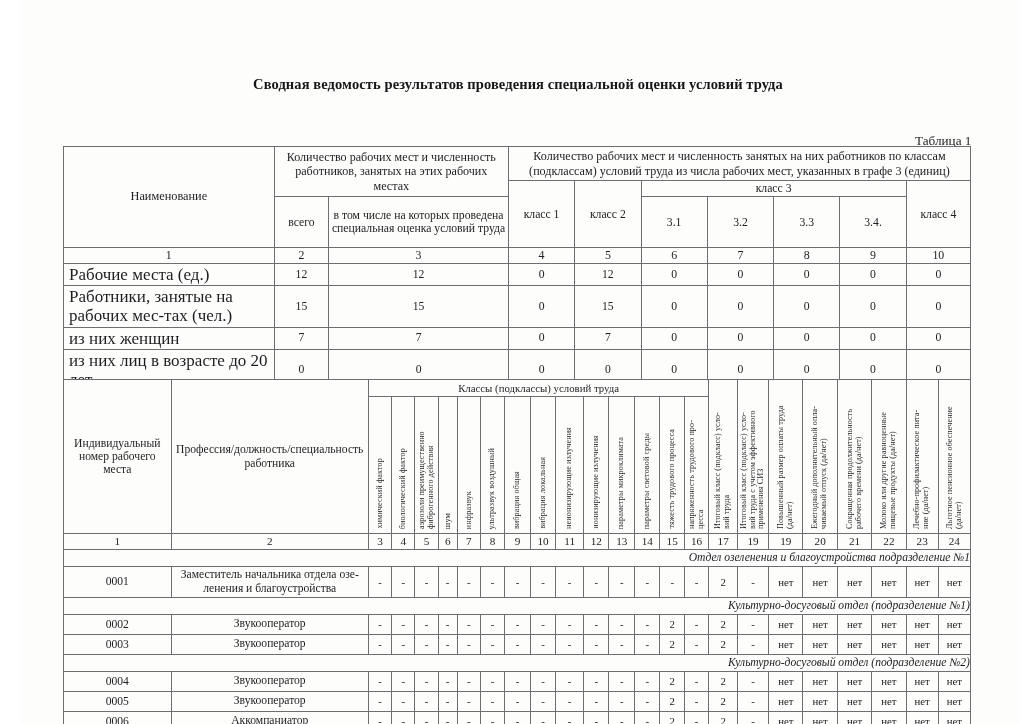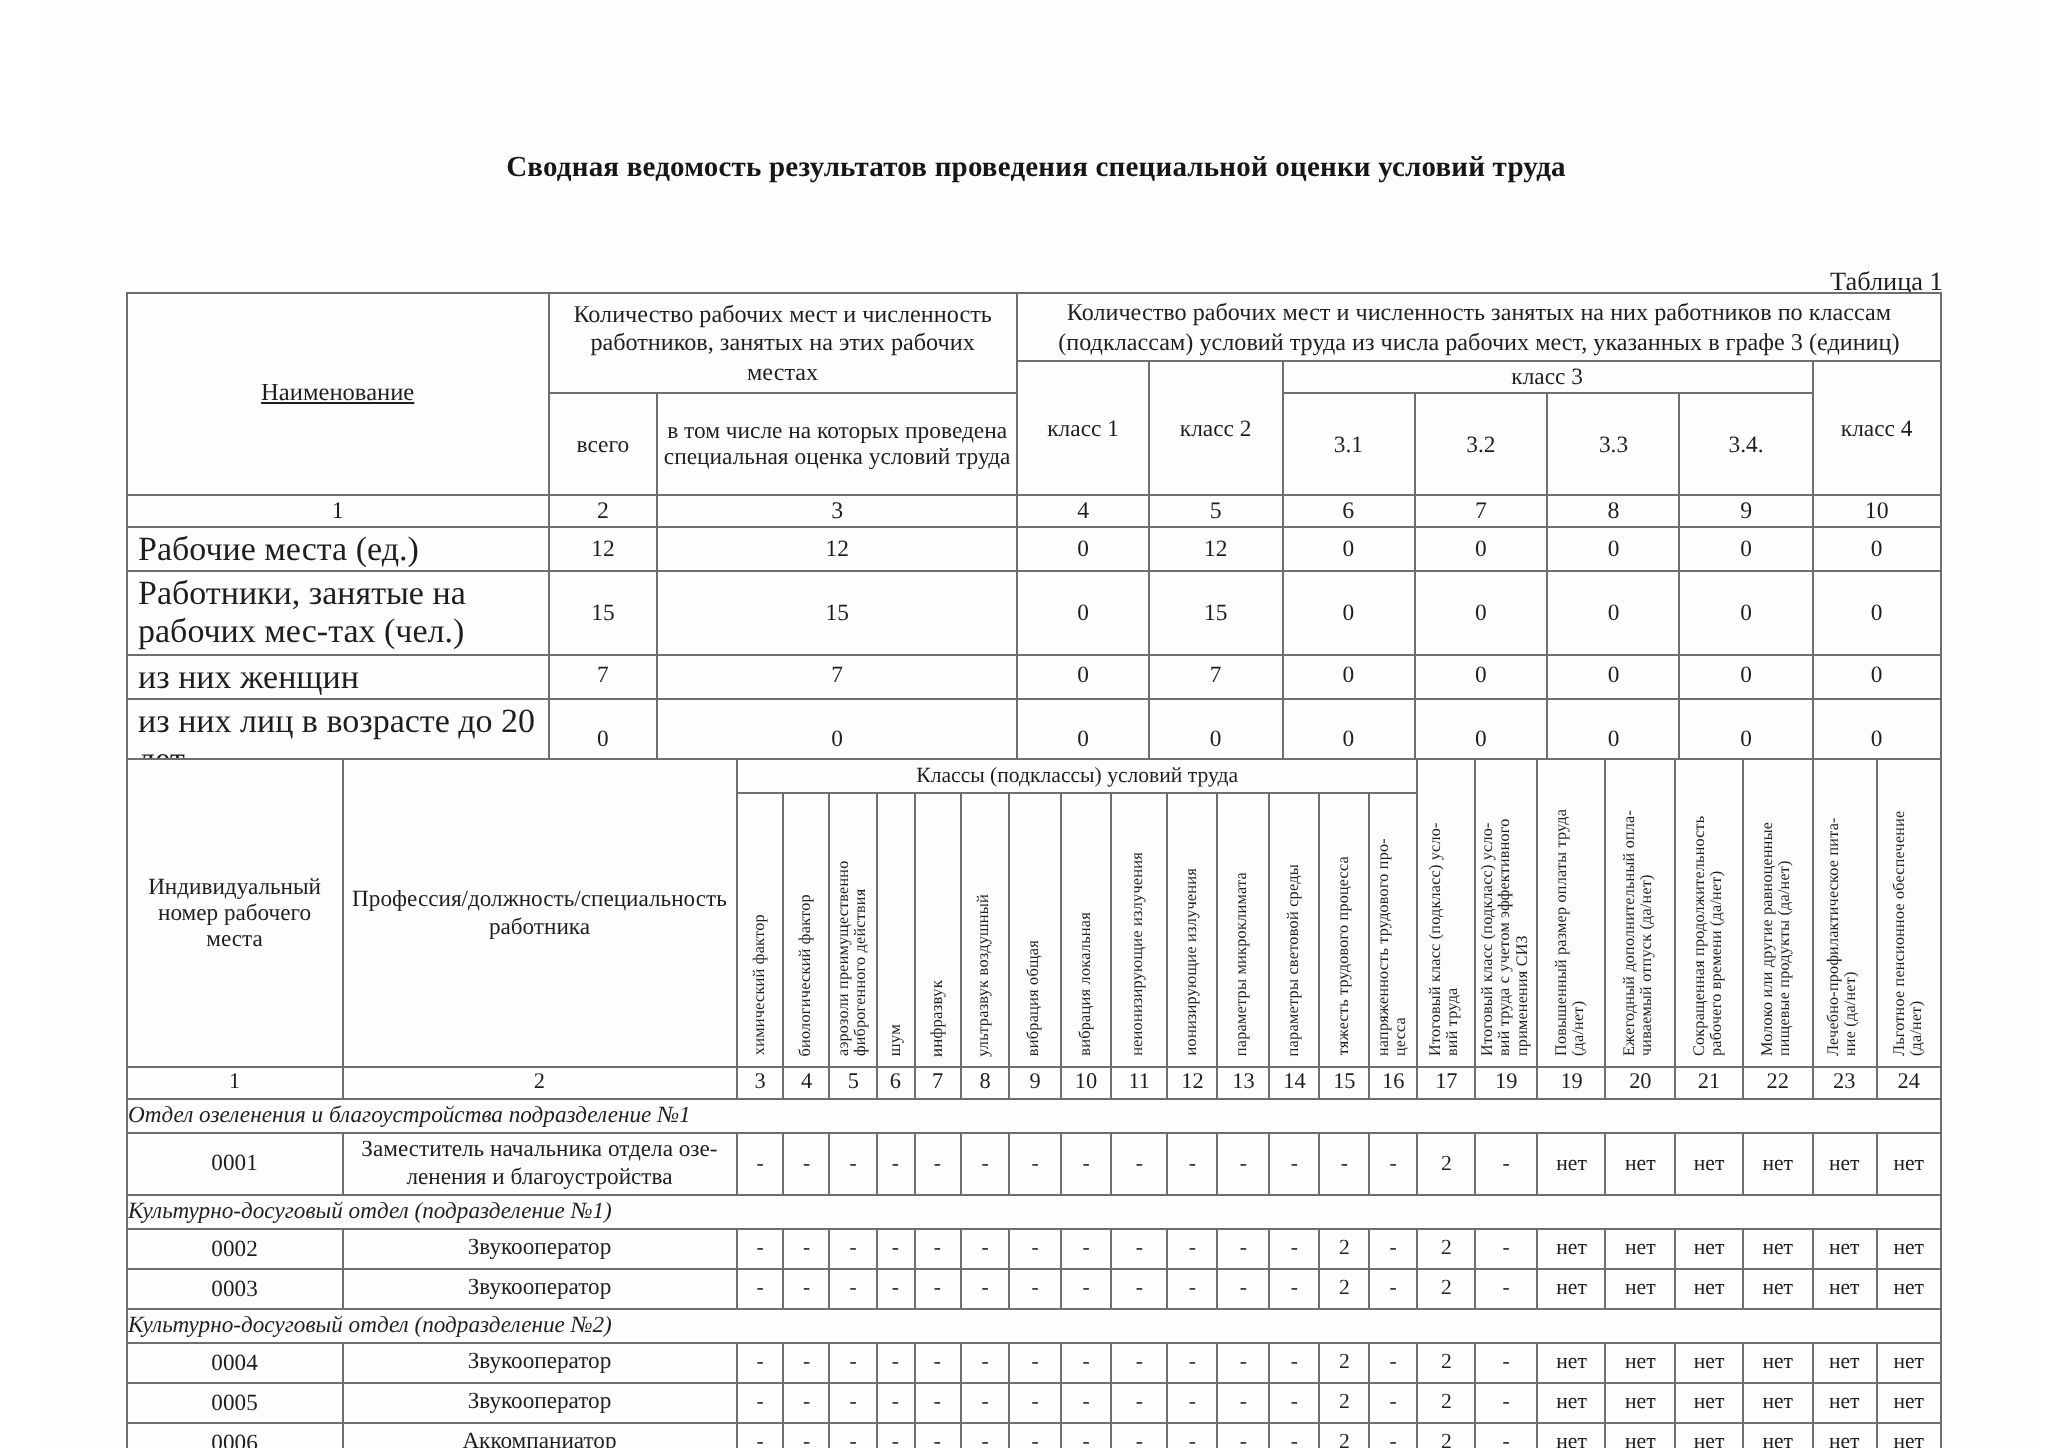--- a/index.html
+++ b/index.html
@@ -85,36 +85,36 @@
     top: 146px;
     width: 908px;
   }
   #table1 td, #table1 th { font-size: 11.7px; }
   #table1 .rowname {
     text-align: left;
     padding-left: 5px;
     font-size: 17px;
   }
   #table1 .numrow td { font-size: 11.9px; }
-  #table1 .hdr-name { font-size: 12.3px; text-decoration: underline; }
+  #table1 .hdr-name { font-size: 12.3px; }
   #table1 .hdr-big { font-size: 12.1px; padding: 2px 6px; line-height: 1.2; }
 
   
   #table2 {
     position: absolute;
     left: 57px;
     top: 379px;
     width: 908px;
   }
   #table2 td, #table2 th { font-size: 10.8px; }
   #table2 .t2-idx, #table2 .t2-prof { font-size: 11.6px; }
   #table2 .t2-prof { line-height: 1.18; }
   #table2 .numrow td { font-size: 11.2px; }
   #table2 .group-row td {
-    text-align: left;
+    text-align: right;
     font-size: 11.6px;
     font-style: italic;
     padding: 1.5px 0;
   }
   #table2 .vhead {
     height: 132px;
     padding: 2px 0;
     vertical-align: bottom;
   }
   .vtext {

